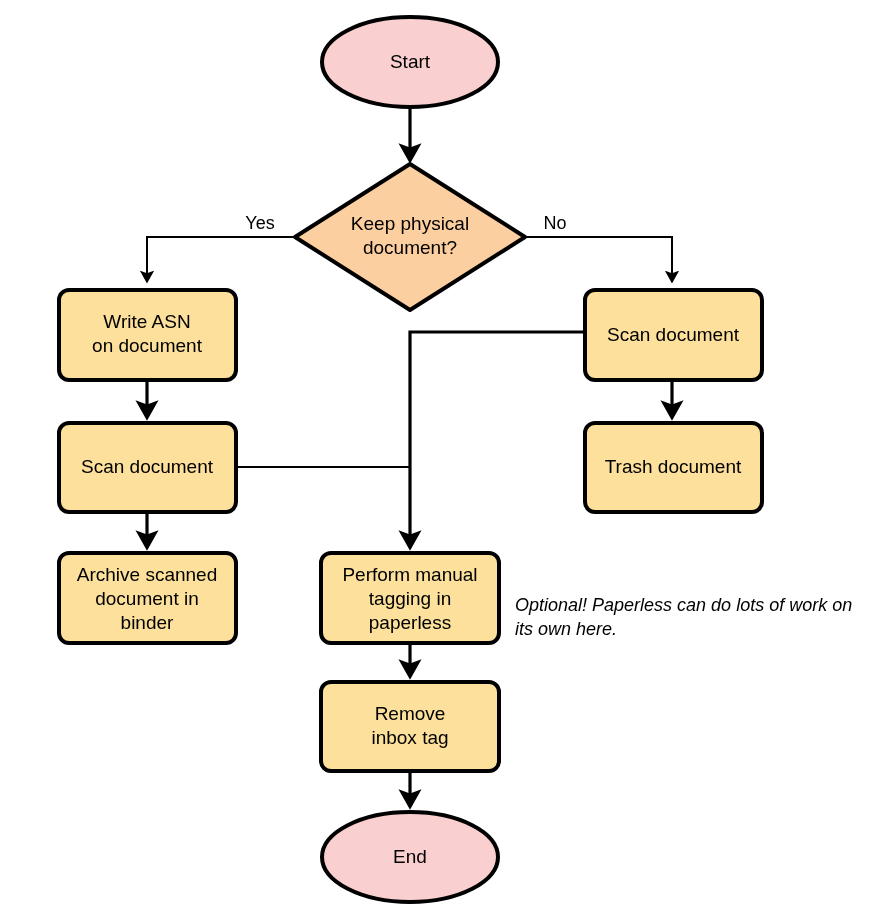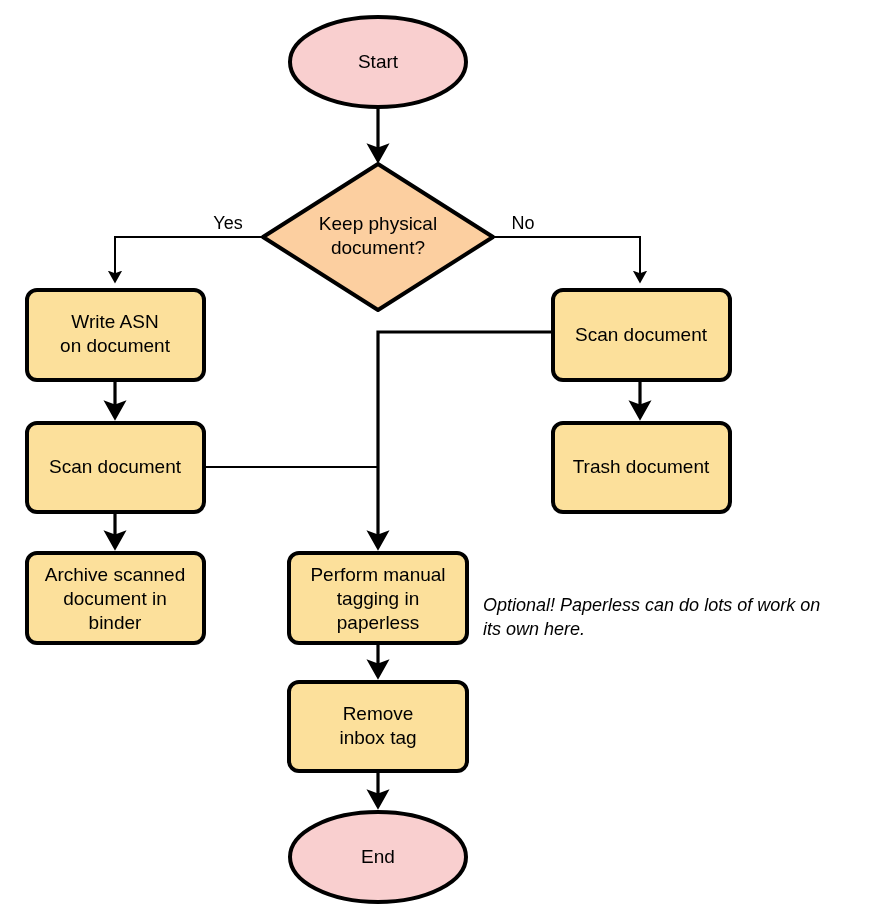--- a/index.html
+++ b/index.html
@@ -1,21 +1,21 @@
 <!DOCTYPE html>
 <html><head>
 <meta charset="utf-8">
 <style>
   html,body{margin:0;padding:0;background:#ffffff;}
   body{
     width:888px;height:907px;overflow:hidden;
     font-family:"Liberation Sans","DejaVu Sans",sans-serif;
     color:#000000;
   }
-  #canvas{position:relative;width:808px;height:907px;background:#ffffff;}
+  #canvas{position:relative;width:808px;height:907px;background:#ffffff;margin-left:32px;}
   svg#flow{position:absolute;left:0;top:0;width:888px;height:907px;display:block;}
   .node-text{
     font-family:"Liberation Sans","DejaVu Sans",sans-serif;
     font-size:19px;fill:#000000;text-anchor:middle;
     dominant-baseline:middle;
   }
   .edge-label{
     font-family:"Liberation Sans","DejaVu Sans",sans-serif;
     font-size:18px;fill:#000000;text-anchor:middle;
   }

